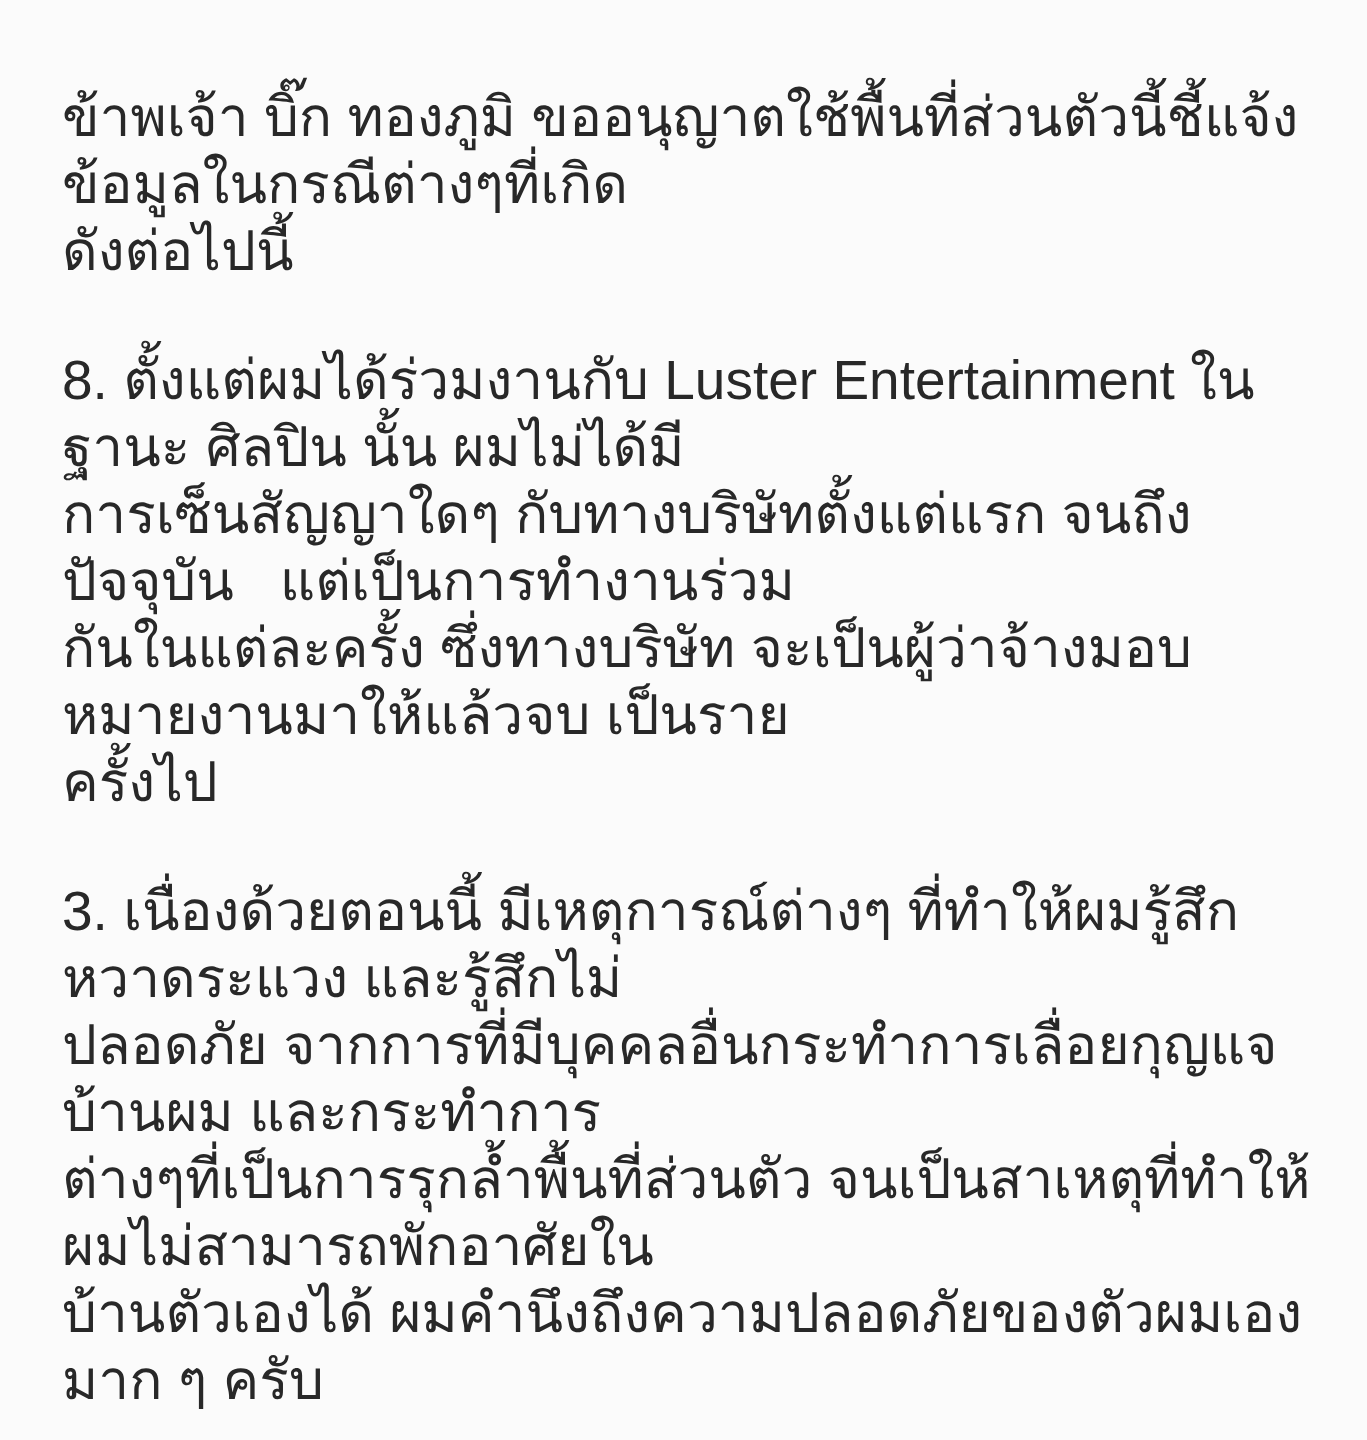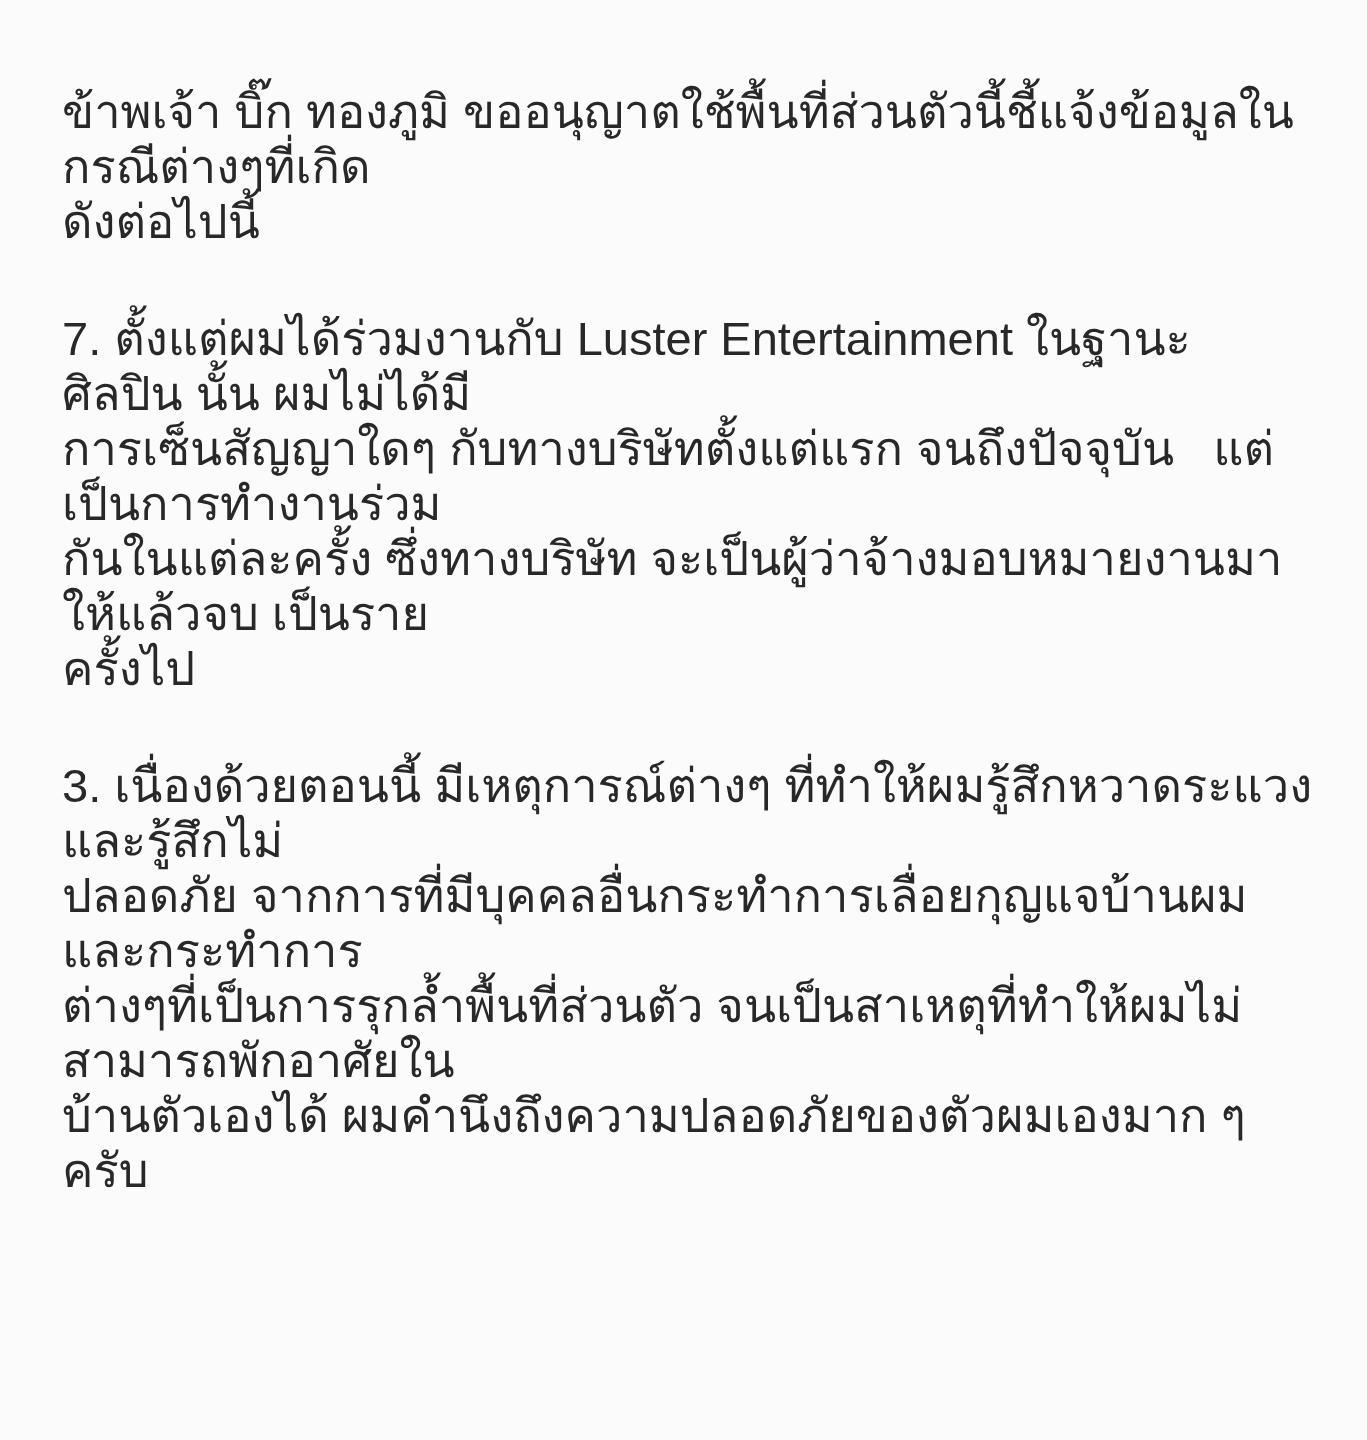--- a/index.html
+++ b/index.html
@@ -17,39 +17,39 @@
   }
   .text-area {
     position: absolute;
     top: 84px;
     left: 62px;
     right: 48px;
     bottom: 0;
   }
   .para {
     margin: 0 0 62px 0;
-    font-size: 47px;
-    line-height: 55px;
+    font-size: 55px;
+    line-height: 67px;
     font-weight: 400;
     color: #282828;
     white-space: pre-wrap;
     word-break: normal;
   }
 </style>
 </head>
 <body>
 
 <div class="screen">
   <div class="text-area">
 
     <p class="para"><span>ข้าพเจ้า บิ๊ก ทองภูมิ ขออนุญาตใช้พื้นที่ส่วนตัวนี้ชี้แจ้งข้อมูลในกรณีต่างๆที่เกิด
 ดังต่อไปนี้</span></p>
 
 
-    <p class="para"><span>7. ตั้งแต่ผมได้ร่วมงานกับ Luster Entertainment ในฐานะ ศิลปิน นั้น ผมไม่ได้มี
+    <p class="para"><span>8. ตั้งแต่ผมได้ร่วมงานกับ Luster Entertainment ในฐานะ ศิลปิน นั้น ผมไม่ได้มี
 การเซ็นสัญญาใดๆ กับทางบริษัทตั้งแต่แรก จนถึงปัจจุบัน   แต่เป็นการทำงานร่วม
 กันในแต่ละครั้ง ซึ่งทางบริษัท จะเป็นผู้ว่าจ้างมอบหมายงานมาให้แล้วจบ เป็นราย
 ครั้งไป</span></p>
 
     <p class="para"><span>3. เนื่องด้วยตอนนี้ มีเหตุการณ์ต่างๆ ที่ทำให้ผมรู้สึกหวาดระแวง และรู้สึกไม่
 ปลอดภัย จากการที่มีบุคคลอื่นกระทำการเลื่อยกุญแจบ้านผม และกระทำการ
 ต่างๆที่เป็นการรุกล้ำพื้นที่ส่วนตัว จนเป็นสาเหตุที่ทำให้ผมไม่สามารถพักอาศัยใน
 บ้านตัวเองได้ ผมคำนึงถึงความปลอดภัยของตัวผมเองมาก ๆ ครับ</span></p>
 
   </div>

